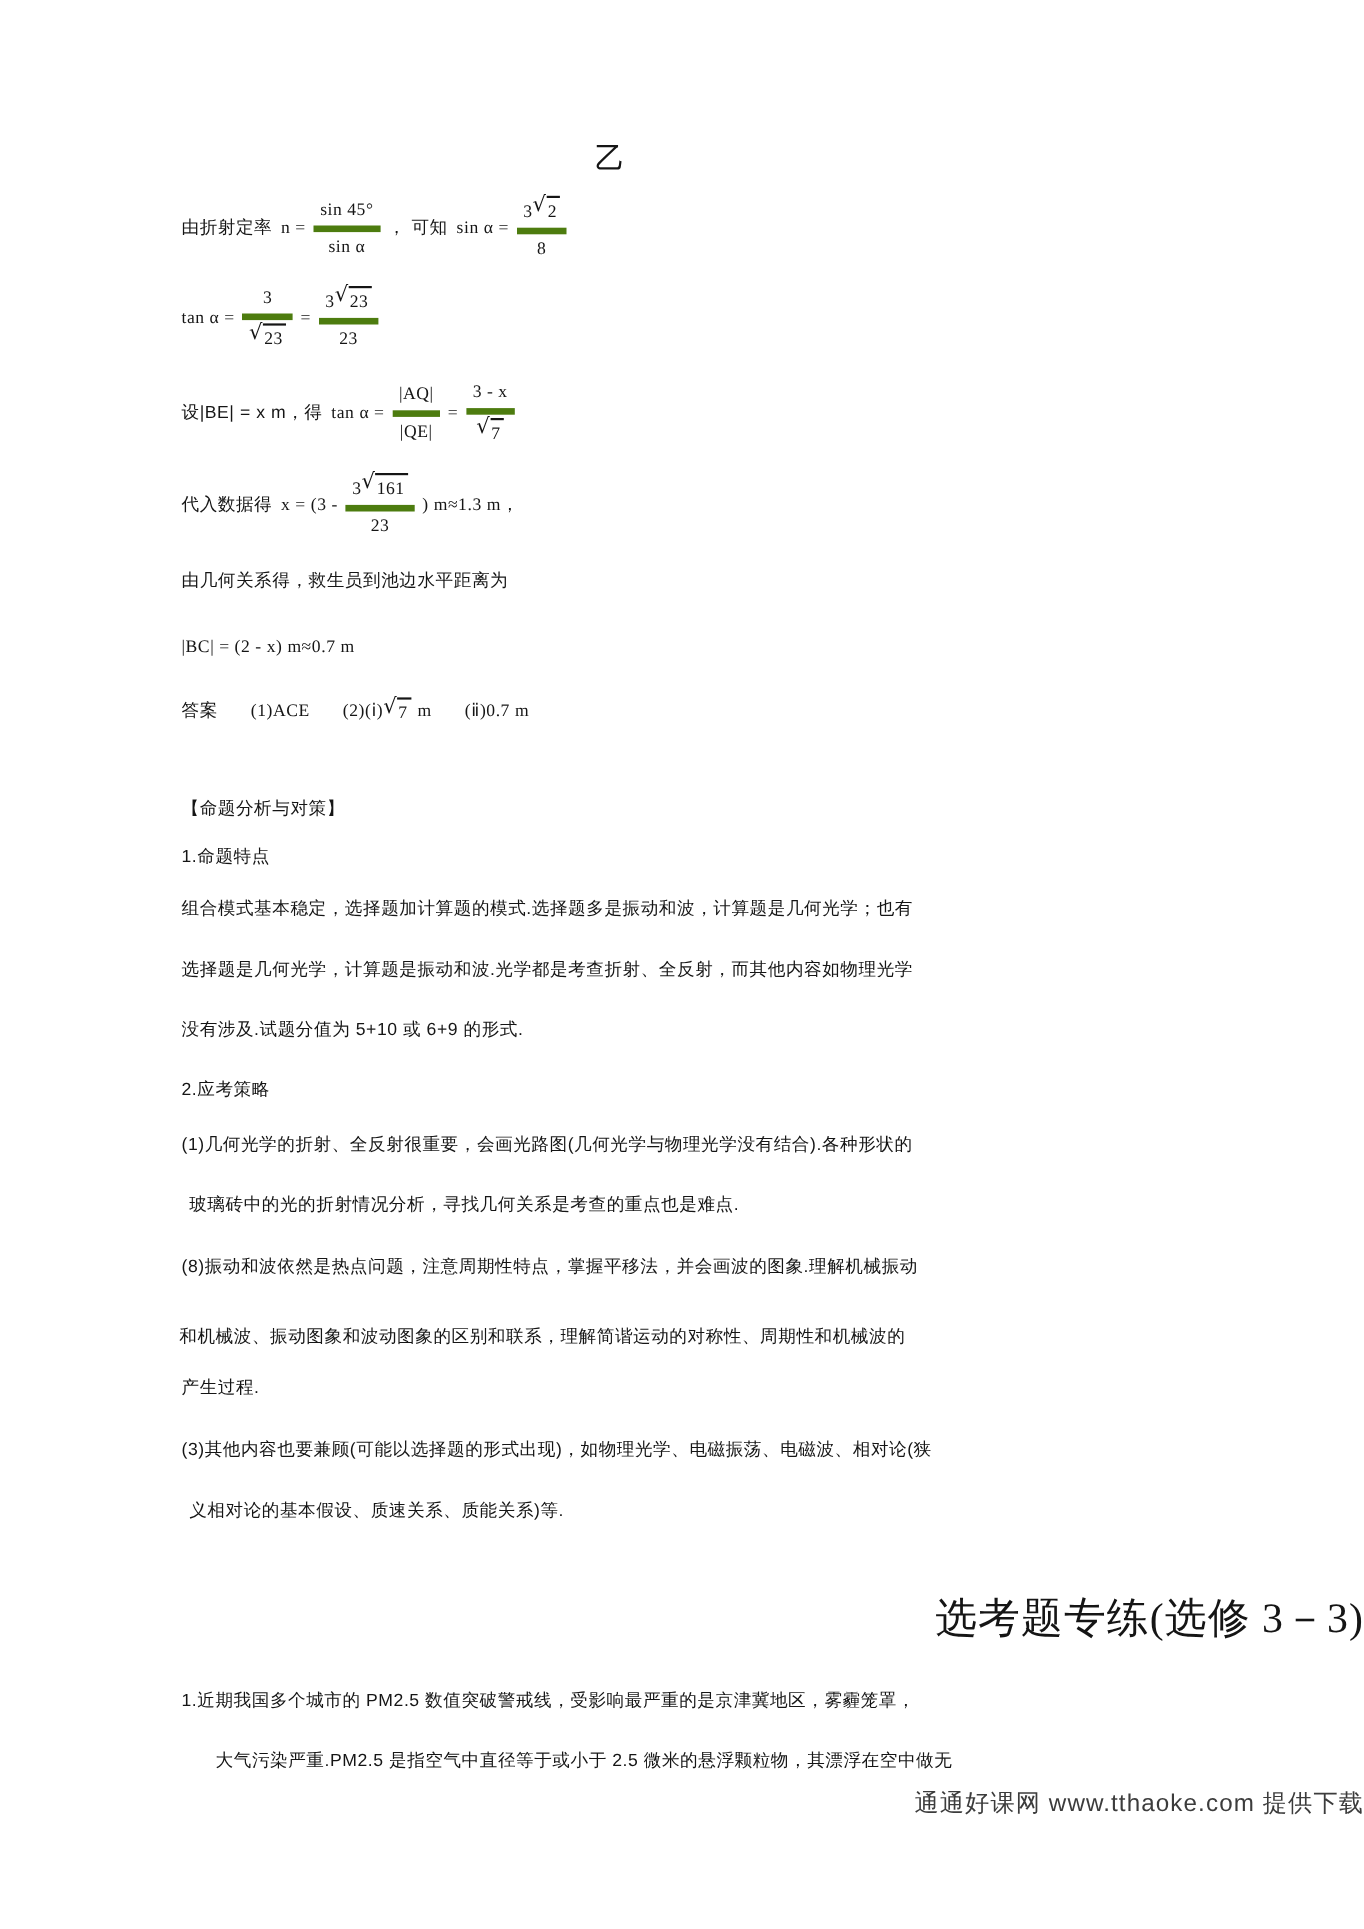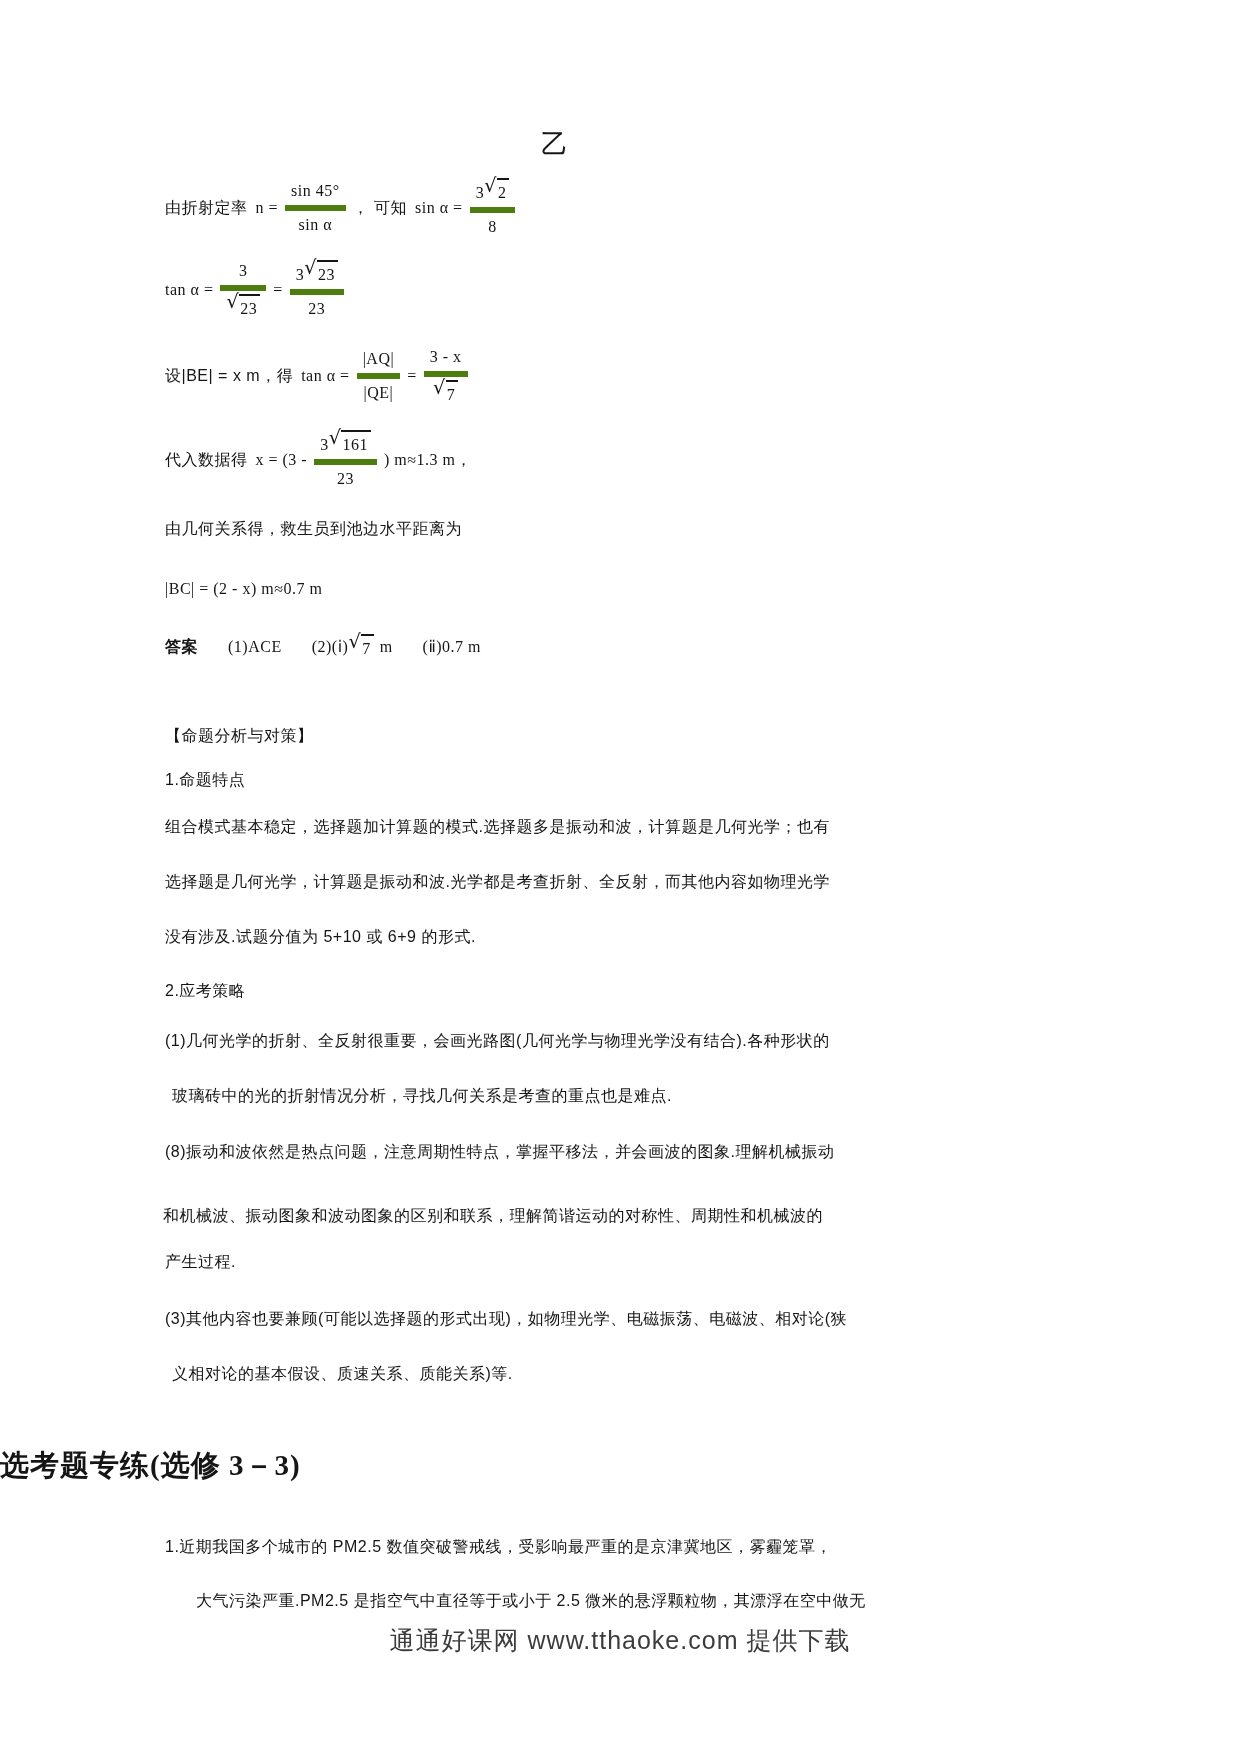--- a/index.html
+++ b/index.html
@@ -7,44 +7,44 @@
     position:relative; width:1240px; height:1754px; background:#ffffff;
     color:#151515; font-family:"Liberation Sans", sans-serif; overflow:hidden;
   }
   .line {
     position:absolute; left:165px; font-size:16px; line-height:1.35;
     white-space:nowrap; letter-spacing:0.5px;
   }
   .frow {display:flex; align-items:center;}
   .cn {font-family:"Liberation Sans", sans-serif;}
   .math {font-family:"Liberation Serif", serif;}
-  .bold {font-weight:bold;}
+  .bold {font-weight:normal;}
   .frac {
     display:inline-flex; flex-direction:column; align-items:stretch;
     margin:0 7px; font-family:"Liberation Serif", serif; text-align:center;
   }
   .frac .num {
     display:flex; align-items:flex-end; justify-content:center;
     border-bottom:6px solid #4d7c0f; padding:0 6px 3px;
   }
   .frac .den {display:flex; align-items:flex-start; justify-content:center; padding:3px 6px 0;}
   .sqrt {display:inline-flex; align-items:flex-start;}
   .sqrt .sign {font-size:1.2em; line-height:0.85; font-family:"DejaVu Sans", sans-serif;}
   .sqrt .rad {border-top:2px solid #151515; padding:2px 3px 0 1px;}
   .ml8 {margin-left:8px;}
   .ml6 {margin-left:6px;}
   .section-title {
-    position:absolute; left:0; width:100%; text-align:left;
-    font-family:"Liberation Serif", serif; font-weight:bold; font-size:29px;
+    position:absolute; left:0; width:100%; text-align:right;
+    font-family:"Liberation Serif", serif; font-weight:normal; font-size:38px;
     letter-spacing:1px;
   }
   .figure-label {position:absolute; font-size:27px;}
   .footer {
-    position:absolute; left:0; width:100%; text-align:center;
-    font-size:25px; color:#3c3c3c; letter-spacing:1px;
+    position:absolute; left:0; width:100%; text-align:right;
+    font-size:22px; color:#3c3c3c; letter-spacing:1px;
   }
 </style>
 </head>
 <body>
 
 <div class="page">
 
   <div class="figure-label cn" style="top:126px; left:541px;">乙</div>
 
   <div class="line frow" style="top:178px;">

